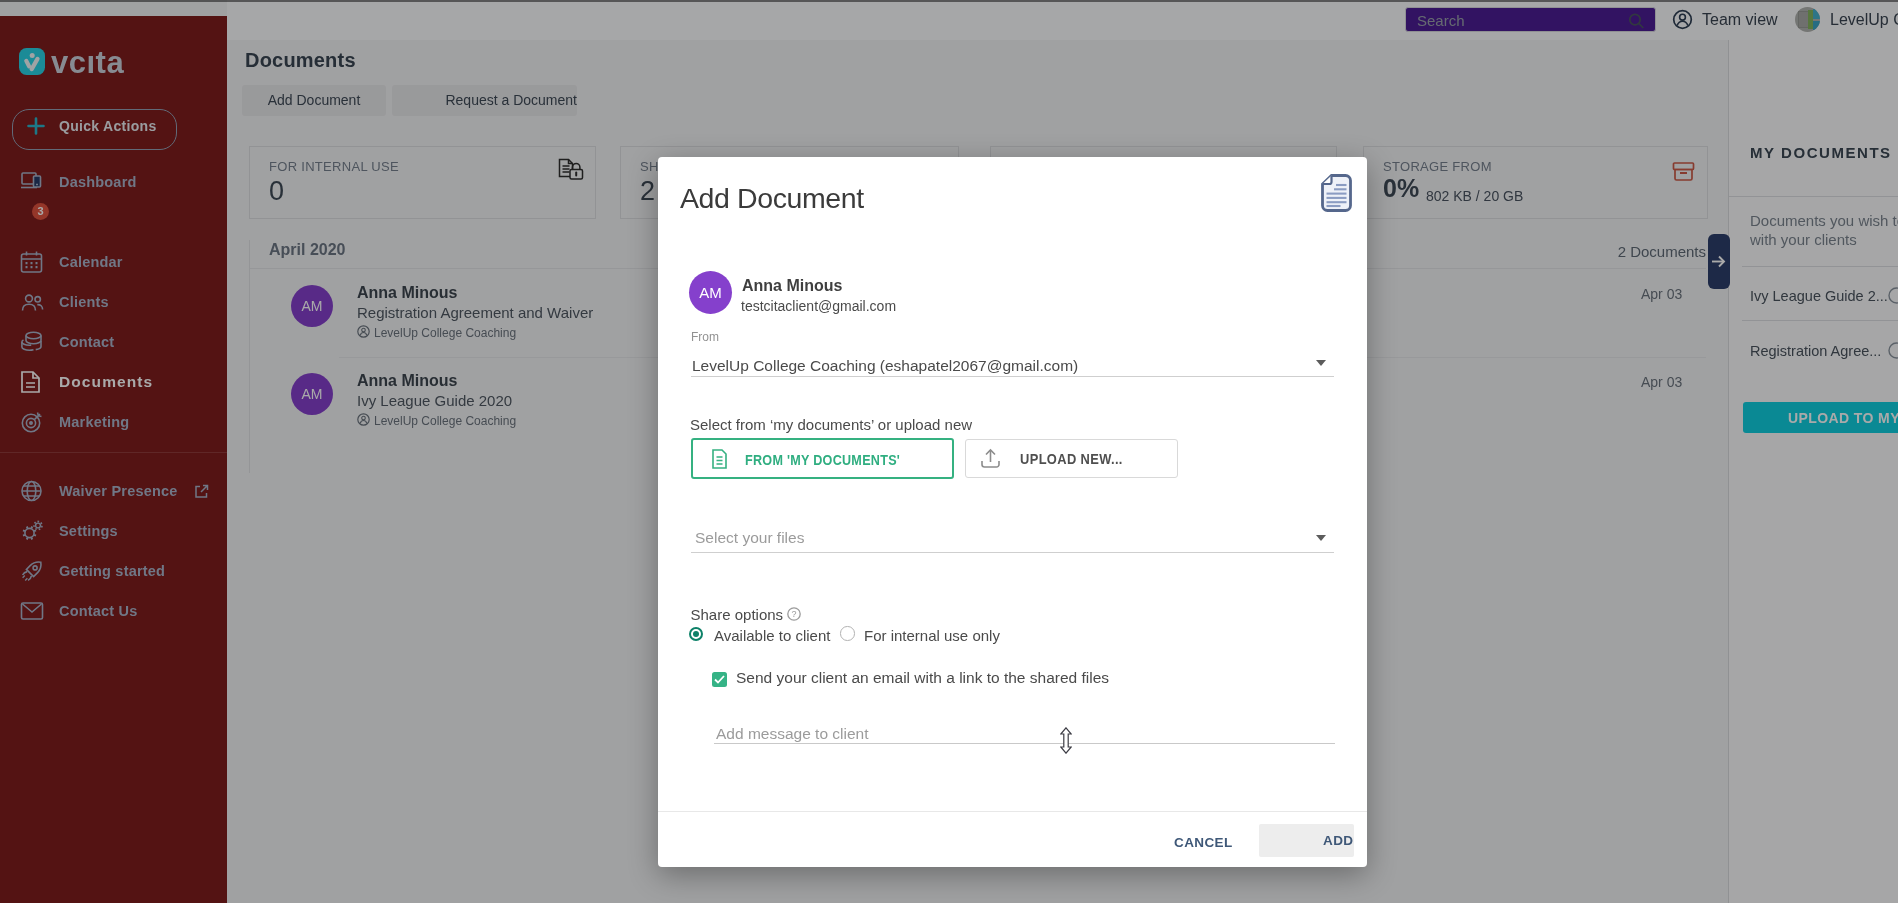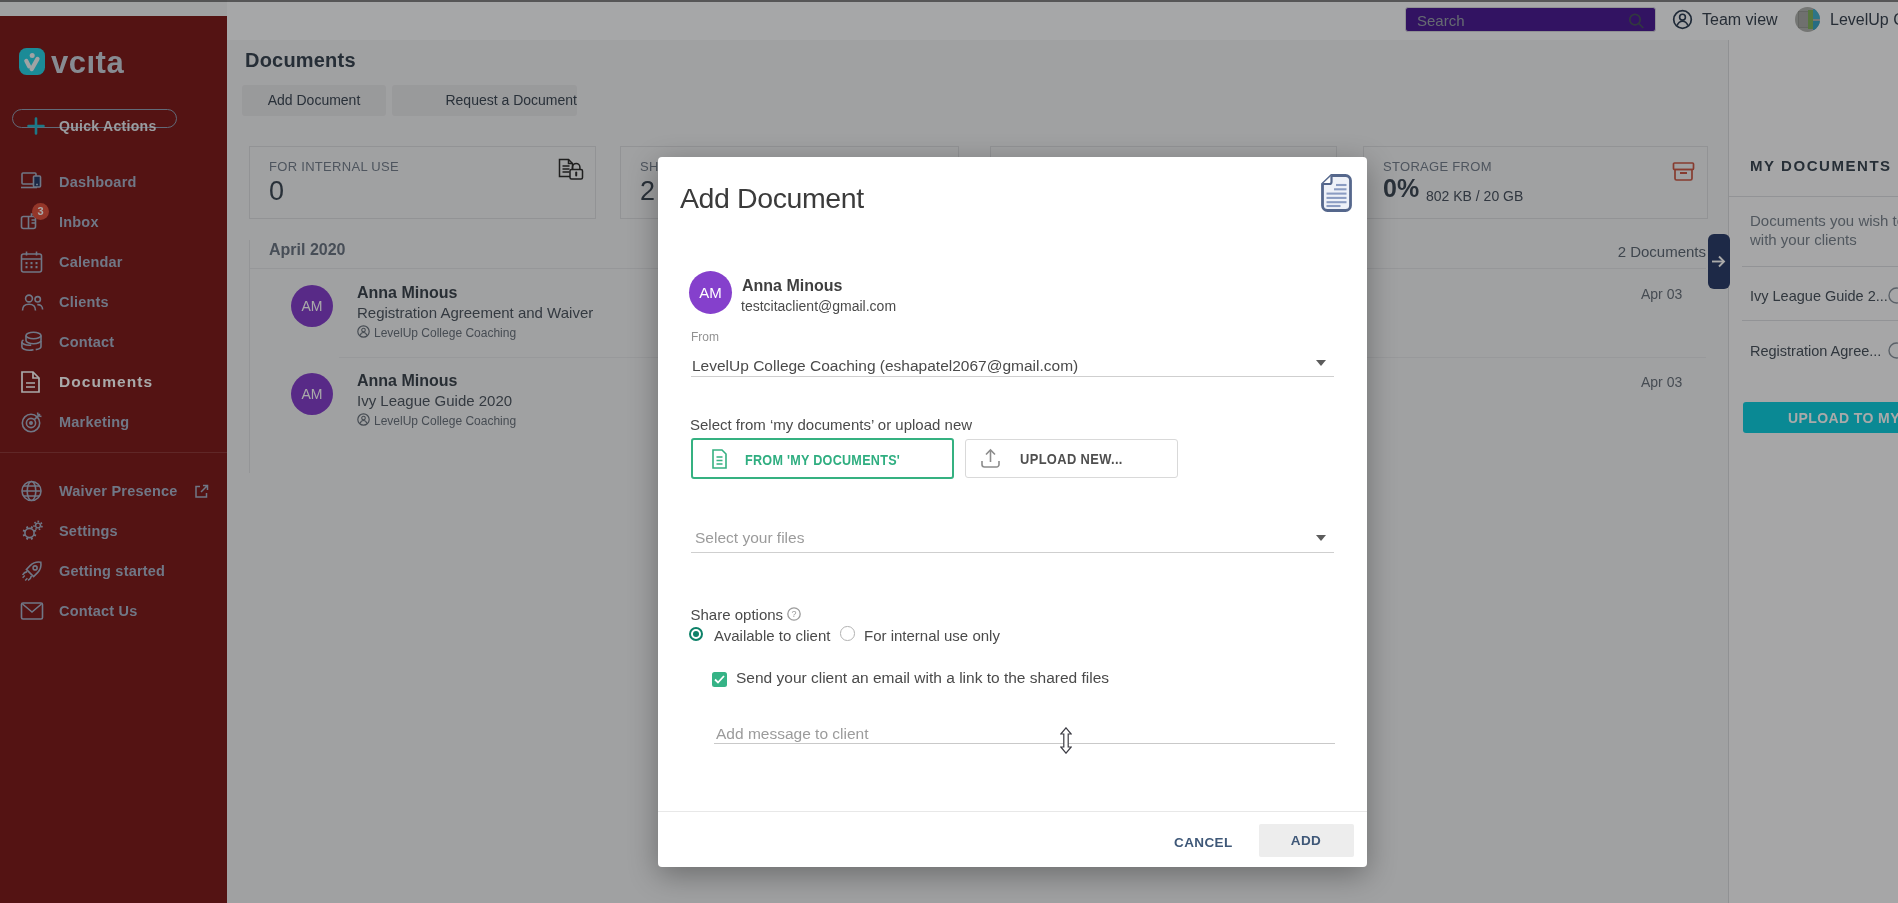--- a/index.html
+++ b/index.html
@@ -37,47 +37,37 @@
 <body>
 
 <div id="sidebar">
   <svg class="abs" style="left:19px;top:32px" width="26" height="27" viewBox="0 0 26 27">
     <rect width="26" height="27" rx="7.5" fill="#2ad2e4"></rect>
     <circle cx="13.2" cy="7.5" r="2.5" fill="#f2f6f8"></circle>
     <path d="M7.3 12.9 L10.1 18.4" stroke="#f2f6f8" stroke-width="4.2" stroke-linecap="round" fill="none"></path>
     <path d="M18.5 10.9 L12.7 21.1" stroke="#f2f6f8" stroke-width="4.2" stroke-linecap="round" fill="none"></path>
   </svg>
   <div class="abs" style="left:51px;top:29px;font-size:31px;font-weight:bold;color:#ccd2dc;letter-spacing:.5px">vcıta</div>
-  <div class="abs" style="left:12px;top:93px;width:165px;height:19px;border:1px solid #94a0b5;border-radius:17px">
+  <div class="abs" style="left:12px;top:93px;width:165px;height:41px;border:1px solid #94a0b5;border-radius:17px">
     <svg class="abs" style="left:14px;top:7px" width="18" height="18" viewBox="0 0 18 18">
         <path d="M9 1.5 V16.5 M1.5 9 H16.5" stroke="#2db6cc" stroke-width="2.6" stroke-linecap="round"></path>
       </svg>
     <div class="abs" style="left:46px;top:8px;font-size:14px;font-weight:bold;color:#e8ebf0;letter-spacing:.3px">Quick Actions</div>
   </div>
 
   <div class="nav" style="top:146px">
       <span class="ic">
         <svg width="24" height="22" viewBox="0 0 24 22" fill="none" stroke="#a9b4ca" stroke-width="1.6">
           <rect x="2" y="2" width="14" height="11" rx="1"></rect>
           <path d="M1 16.5 h16"></path>
           <rect x="13.5" y="5" width="7" height="11" rx="1" fill="#283c69"></rect>
           <path d="M16 13.5 h2"></path>
         </svg>
       </span>
       <span class="lb">Dashboard</span>
-    </div>
-  <div class="nav" style="top:186px">
-      <span class="ic">
-        <svg width="23" height="22" viewBox="0 0 23 22" fill="none" stroke="#a9b4ca" stroke-width="1.6">
-          <rect x="1.5" y="5.5" width="14" height="12" rx="2"></rect>
-          <path d="M8.5 5.5 v12 M11.5 9 h4 M11.5 12 h4"></path>
-          <path d="M11.5 5.5 v-2.5 h3 v2.5"></path>
-        </svg>
-      </span>
-      <span class="lb">Inbox</span>
     </div>
   <div class="abs" style="left:32px;top:187px;width:17px;height:17px;border-radius:50%;background:#e0523f;z-index:5;text-align:center;font-size:11px;font-weight:bold;color:#fff;line-height:17px">3</div>
   <div class="nav" style="top:266px">
       <span class="ic">
         <svg width="25" height="22" viewBox="0 0 25 22" fill="none" stroke="#a9b4ca" stroke-width="1.6">
           <circle cx="9" cy="7.5" r="3.4"></circle>
           <path d="M2.5 19.5 c0-4 2.7-6.2 6.5-6.2 s6.5 2.2 6.5 6.2"></path>
           <circle cx="17.7" cy="8.3" r="2.7"></circle>
           <path d="M17.3 13.6 c3.2-.2 5.3 1.7 5.3 5"></path>
         </svg>
@@ -255,21 +245,21 @@
 <div class="abs rowdoc" style="left:357px;top:392px">Ivy League Guide 2020</div>
 <svg class="abs" style="left:357px;top:413px" width="13" height="13" viewBox="0 0 21 21" fill="none" stroke="#6a737d">
     <circle cx="10.5" cy="10.5" r="9.2" stroke-width="1.9"></circle>
     <circle cx="10.5" cy="8.2" r="2.9" stroke-width="1.8"></circle>
     <path d="M5.2 16.5 c.9-2.8 2.8-4.3 5.3-4.3 s4.4 1.5 5.3 4.3" stroke-width="1.8"></path>
   </svg>
 <div class="abs rowco" style="left:374px;top:414px">LevelUp College Coaching</div>
 <div class="abs" style="left:1641px;top:374px;font-size:14px;color:#6a737d">Apr 03</div>
 
 <div id="rpanel">
-  <div class="abs" style="left:21px;top:117px;font-size:15px;font-weight:bold;color:#3b4754;letter-spacing:1.55px;white-space:nowrap">MY DOCUMENTS</div>
+  <div class="abs" style="left:21px;top:104px;font-size:15px;font-weight:bold;color:#3b4754;letter-spacing:1.55px;white-space:nowrap">MY DOCUMENTS</div>
   <div class="abs" style="left:0;top:156px;width:170px;height:1px;background:#dcdee2"></div>
   <div class="abs" style="left:21px;top:171px;width:160px;font-size:15px;color:#7b848f;line-height:19px;white-space:nowrap">Documents you wish to<br>with your clients</div>
   <div class="abs" style="left:13px;top:226px;width:157px;height:1px;background:#dcdee2"></div>
   <div class="abs" style="left:21px;top:248px;font-size:14.5px;color:#4a535e;white-space:nowrap">Ivy League Guide 2...</div>
   <svg class="abs" style="left:159px;top:247px" width="17" height="17" viewBox="0 0 17 17" fill="none" stroke="#8a939e" stroke-width="1.4">
       <circle cx="8.5" cy="8.5" r="7.5"></circle>
     </svg>
   <div class="abs" style="left:13px;top:280px;width:157px;height:1px;background:#dcdee2"></div>
   <div class="abs" style="left:21px;top:303px;font-size:14.5px;color:#4a535e;white-space:nowrap">Registration Agree...</div>
   <svg class="abs" style="left:159px;top:302px" width="17" height="17" viewBox="0 0 17 17" fill="none" stroke="#8a939e" stroke-width="1.4">
@@ -343,18 +333,18 @@
   <div class="abs" style="left:53.5px;top:515px;width:15px;height:15px;background:#35b386;border-radius:2.5px">
     <svg class="abs" style="left:2px;top:3px" width="11" height="9" viewBox="0 0 11 9" fill="none" stroke="#fff" stroke-width="1.8">
         <path d="M1 4.5 L4 7.5 L10 1"></path>
       </svg>
   </div>
   <div class="abs" style="left:78px;top:512px;font-size:15.5px;color:#4a4a4a">Send your client an email with a link to the shared files</div>
   <div class="abs ph" style="left:58px;top:568px;font-size:15.5px">Add message to client</div>
   <div class="uline" style="left:55.5px;top:586px;width:621px;background:#c9c9c9"></div>
   <div class="abs" style="left:0;top:654px;width:709px;height:1px;background:#e8e8e8"></div>
   <div class="abs" style="left:516px;top:678px;font-size:13.5px;font-weight:bold;color:#3f5878;letter-spacing:.4px">CANCEL</div>
-  <div class="abs" style="left:600.5px;top:667px;width:95px;height:33px;background:#ededed;border-radius:2px;text-align:center;line-height:33px;font-size:13.5px;font-weight:bold;color:#3f5878;letter-spacing:.4px">ADD</div>
+  <div class="abs" style="left:600.5px;top:667px;width:95px;height:33px;background:#ededed;border-radius:2px;text-align:right;line-height:33px;font-size:13.5px;font-weight:bold;color:#3f5878;letter-spacing:.4px">ADD</div>
 </div>
 
 <svg class="abs" style="left:1060px;top:727px;z-index:60" width="12" height="27" viewBox="0 0 12 27">
     <path d="M6 0.8 L11.2 7 H8.2 V20 H11.2 L6 26.2 L0.8 20 H3.8 V7 H0.8 Z" fill="#fefefe" stroke="#3c3c44" stroke-width="1.2"></path>
   </svg>
 
 </body></html>

